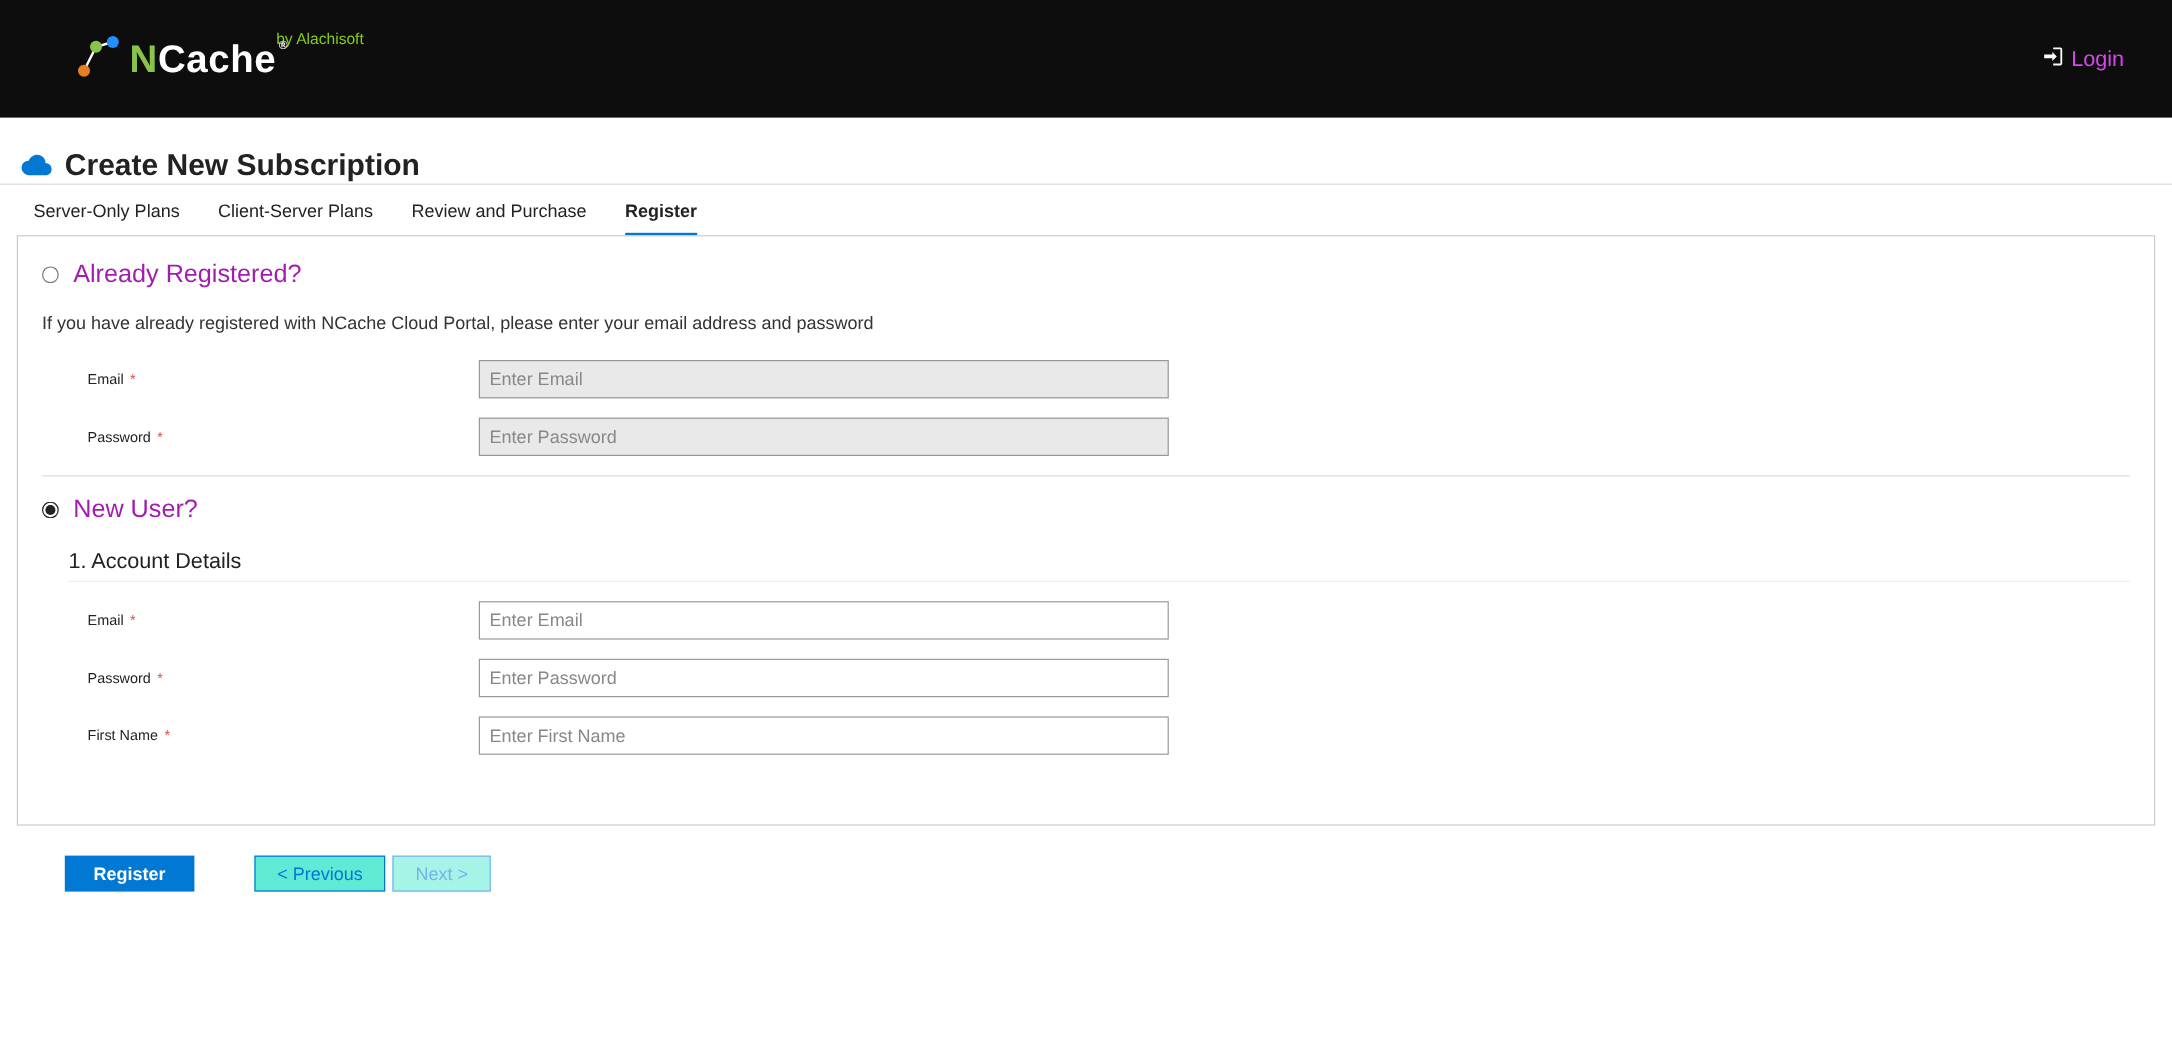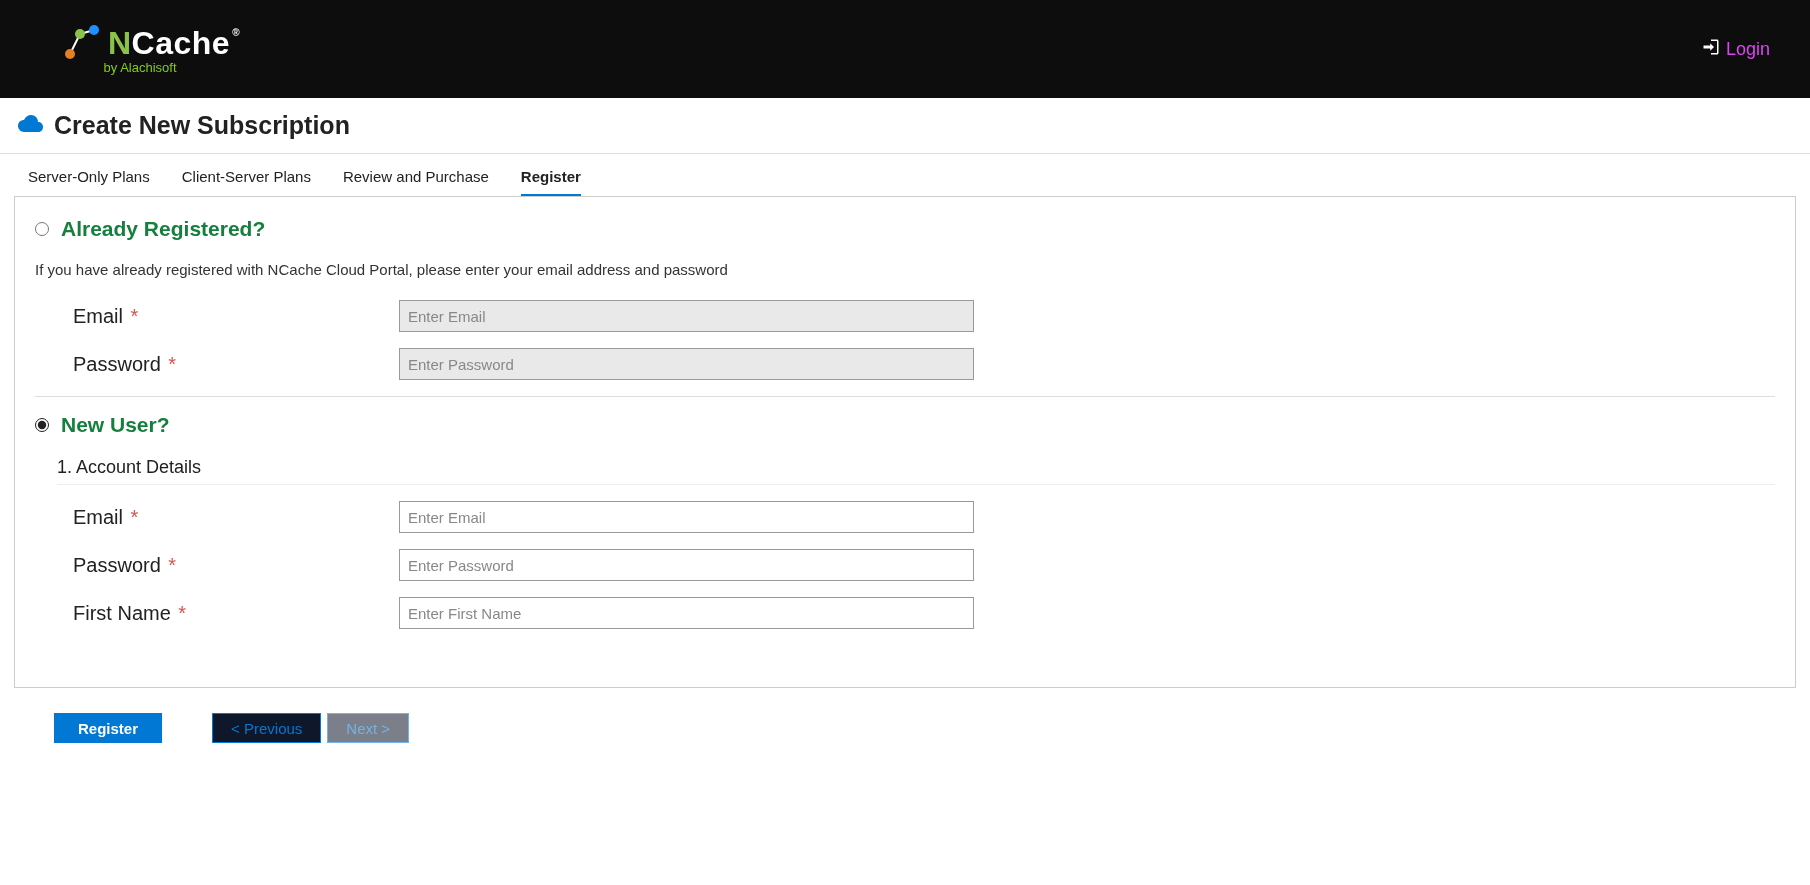--- a/index.html
+++ b/index.html
@@ -1,63 +1,63 @@
 <!DOCTYPE html>
 <html><head>
 <meta charset="utf-8">
 <style>
   * { box-sizing: border-box; margin: 0; padding: 0; }
   body { font-family: "Segoe UI", Tahoma, Geneva, Verdana, sans-serif; width: 1810px; height: 885px; background: #fff; color: #222; overflow: hidden; }
   .topbar { background: #0d0d0d; height: 98px; display: flex; justify-content: space-between; align-items: center; padding: 0 40px 0 60px; }
-  .logo-block { display: flex; flex-direction: column; align-items: center; }
+  .logo-block { display: flex; flex-direction: row; align-items: flex-start; }
   .logo-row { display: flex; align-items: center; gap: 8px; }
   .logo-icon { width: 40px; height: 40px; position: relative; }
   .logo-text-main { color: #fff; font-size: 32px; font-weight: 600; letter-spacing: 0.5px; position: relative; }
   .logo-text-main .green { color: #8bc34a; }
   .logo-text-main .reg { font-size: 10px; position: absolute; top: 2px; right: -10px; }
   .logo-sub { color: #84cc16; font-size: 13px; margin-top: -4px; margin-right: 10px; }
   .login-btn { color: #d946ef; font-size: 18px; display: flex; align-items: center; gap: 6px; cursor: pointer; }
 
-  .page-title-row { height: 56px; display: flex; align-items: center; padding-left: 14px; border-bottom: 1px solid #ddd; gap: 10px; }
+  .page-title-row { height: 56px; display: flex; align-items: flex-end; padding-left: 14px; border-bottom: 1px solid #ddd; gap: 10px; }
   .cloud-icon-svg { width: 30px; height: 20px; }
   .page-title { font-size: 25px; font-weight: 600; color: #222; }
 
   .tabs { display: flex; gap: 32px; padding: 14px 0 0 28px; height: 42px; }
   .tab { font-size: 15px; color: #222; cursor: pointer; padding-bottom: 6px; }
   .tab.active { font-weight: 700; border-bottom: 2px solid #0078d4; }
 
   .panel-wrap { padding: 0 14px; }
   .panel { border: 1px solid #ccc; height: 492px; overflow-y: scroll; padding: 20px 20px 20px 20px; position: relative; }
 
   
   .panel::-webkit-scrollbar { width: 16px; }
   .panel::-webkit-scrollbar-track { background: #f1f1f1; }
   .panel::-webkit-scrollbar-thumb { background: #c0c0c0; }
 
   .section-head { display: flex; align-items: center; gap: 12px; margin-bottom: 20px; }
   .section-head input[type=radio] { width: 14px; height: 14px; accent-color: #222; cursor: pointer; }
-  .section-head h2 { font-size: 21px; font-weight: 700; color: #15803d; }
+  .section-head h2 { font-size: 21px; font-weight: 400; color: #a21caf; }
 
   .section-desc { font-size: 15px; color: #333; margin-bottom: 22px; }
 
   .field-row { display: flex; align-items: center; margin-bottom: 16px; margin-left: 38px; }
-  .field-label { width: 326px; font-size: 20px; color: #222; }
+  .field-label { width: 326px; font-size: 12px; color: #222; }
   .field-label .req { color: #d9534f; margin-left: 2px; }
   .field-input { width: 575px; height: 32px; border: 1px solid #999; padding: 0 8px; font-size: 15px; color: #555; background: #fff; }
   .field-input.disabled { background: #e9e9e9; color: #777; }
   .field-input::placeholder { color: #888; }
 
   .divider { border-top: 1px solid #ddd; margin: 10px 0 16px 0; }
 
   .sub-heading { font-size: 18px; font-weight: 400; margin-left: 22px; margin-bottom: 4px; padding-bottom: 6px; border-bottom: 1px solid #eee; width: calc(100% - 22px); }
 
   .footer-row { height: 80px; display: flex; align-items: center; gap: 50px; padding-left: 54px; background: #fff; border-top: 0; }
   .btn { height: 30px; padding: 0 18px; font-size: 15px; cursor: pointer; border: 1px solid #0078d4; display: inline-flex; align-items: center; justify-content: center; }
   .btn-primary { background: #0078d4; color: #fff; font-weight: 600; border: none; padding: 0 24px; }
-  .btn-outline { background: #0f172a; color: #0078d4; }
+  .btn-outline { background: #5eead4; color: #0078d4; }
   .btn-outline.disabled { opacity: 0.55; cursor: default; }
   .nav-group { display: flex; gap: 6px; }
 
 </style>
 </head>
 <body>
 
 <div class="topbar">
   <div class="logo-block">
     <div class="logo-row">

